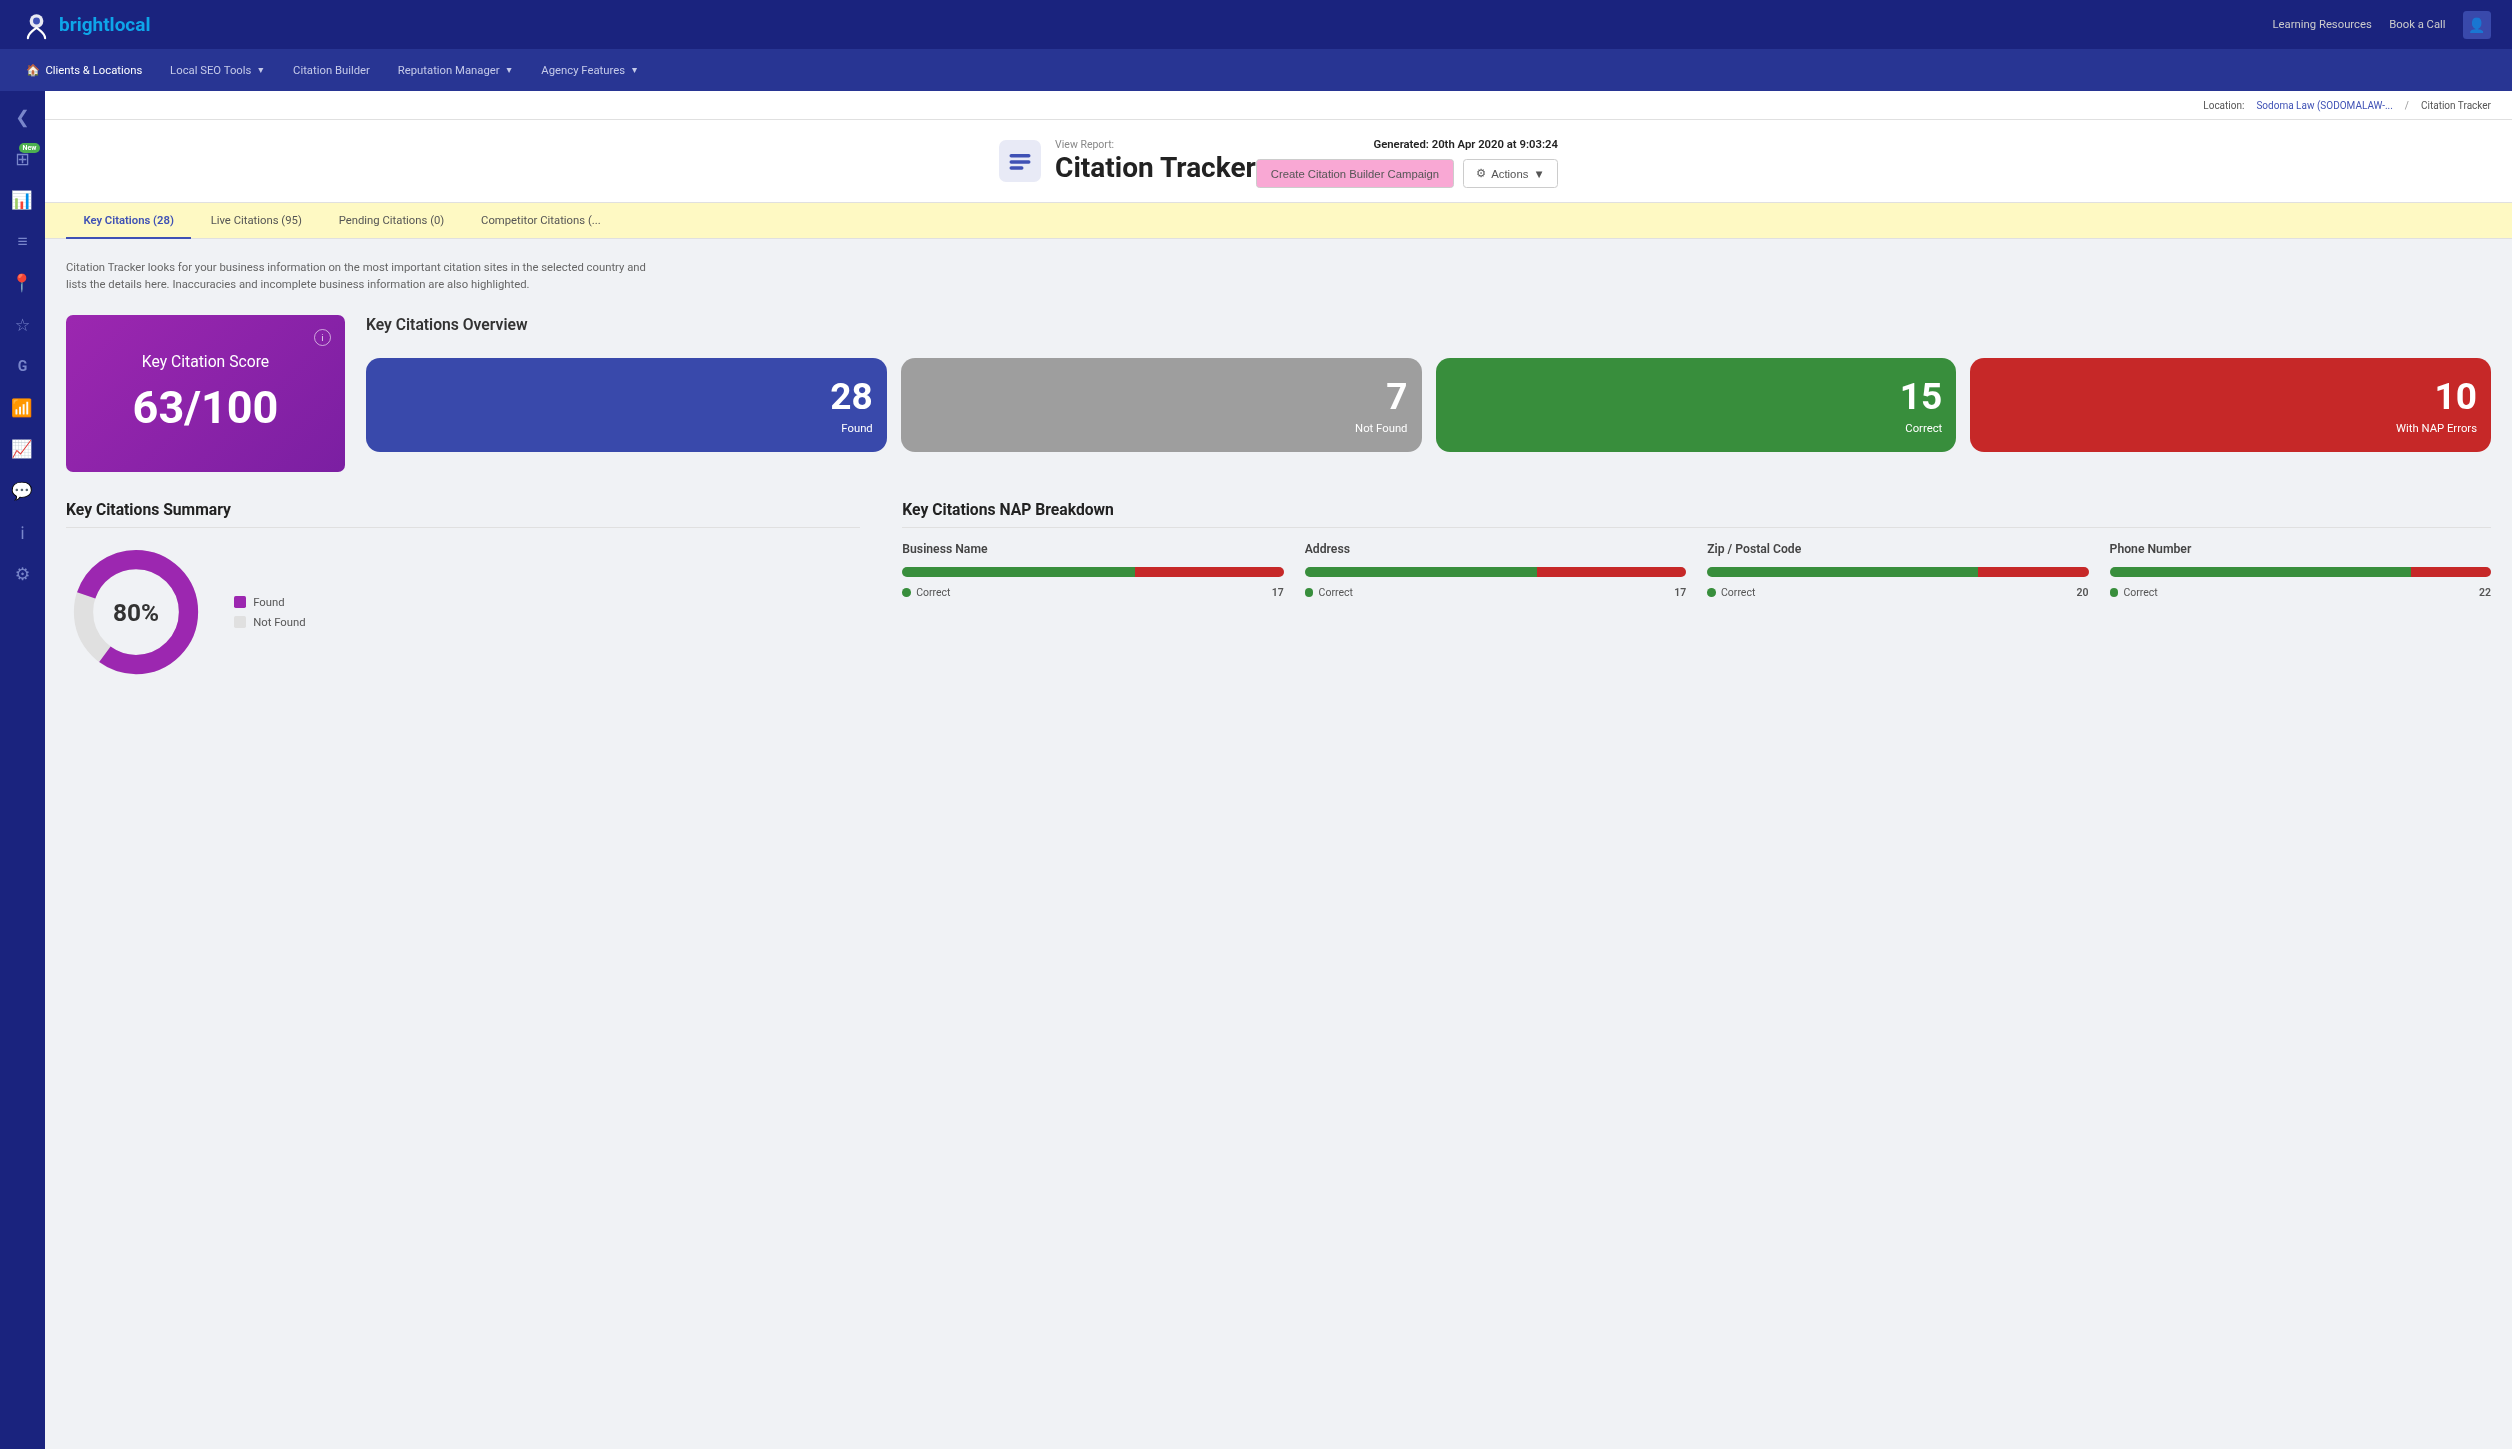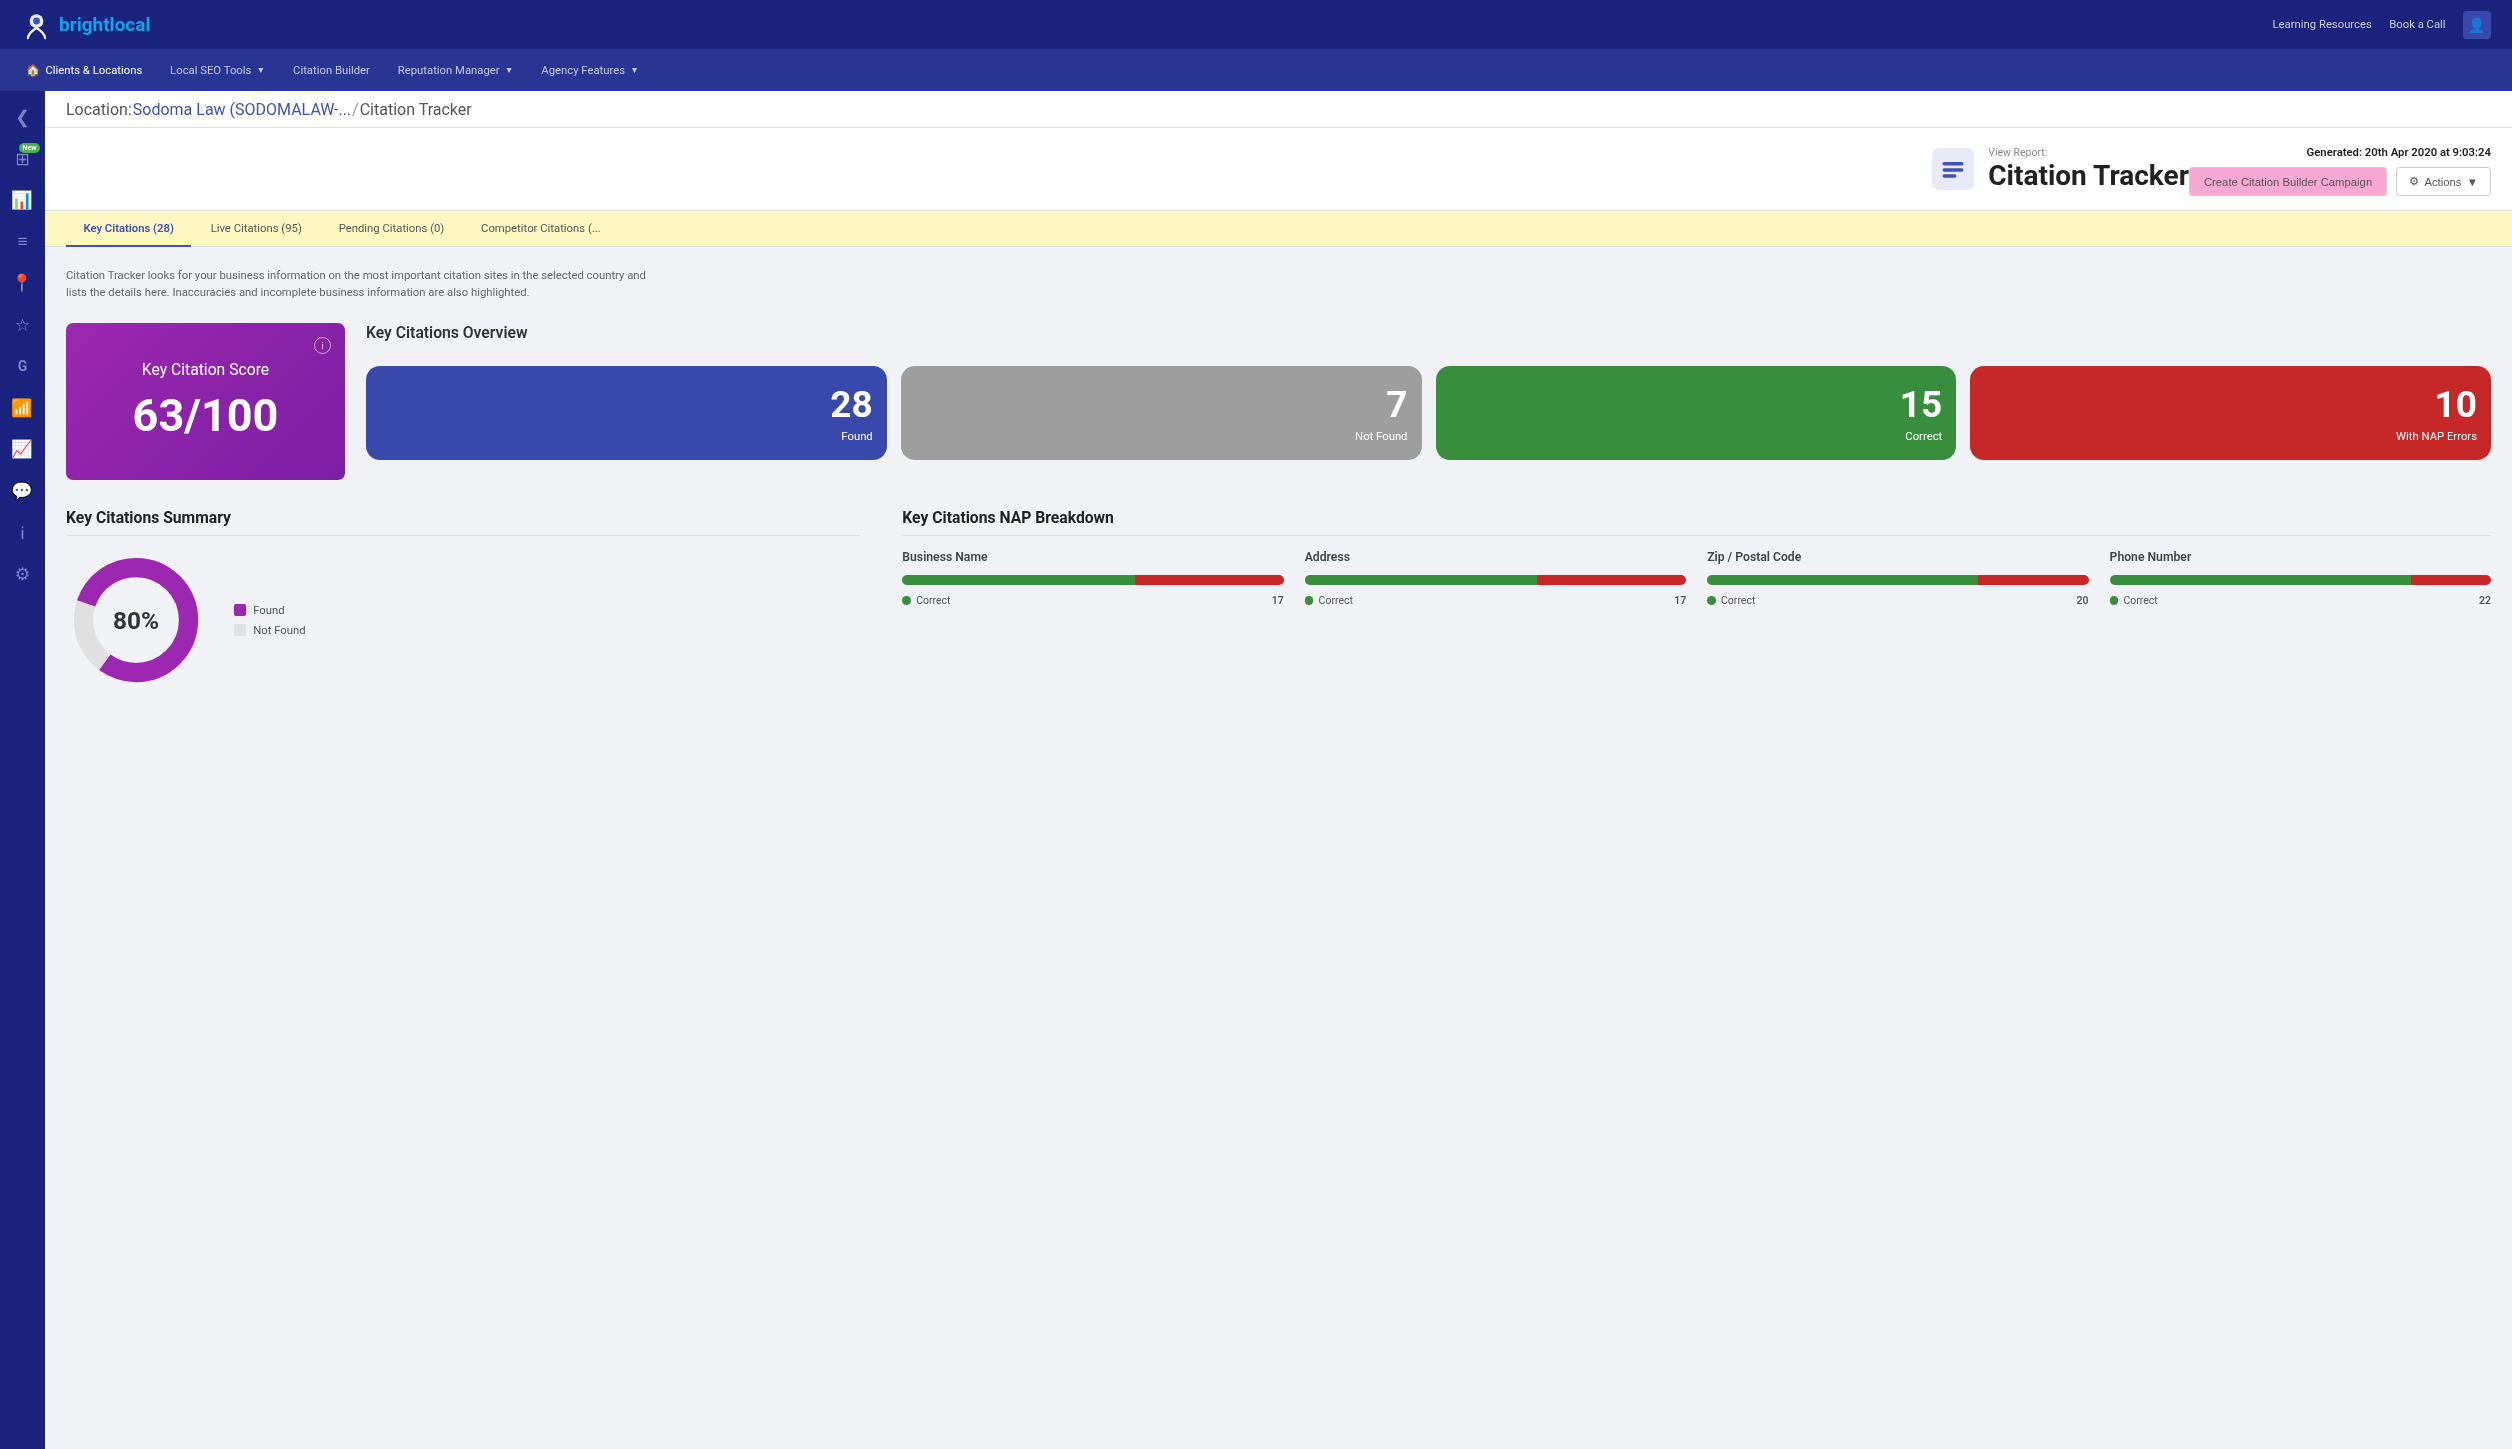--- a/index.html
+++ b/index.html
@@ -80,37 +80,38 @@
       padding: 0.9px 3.5px; border-radius: 7px;
     }
 
     
     .main-content { flex: 1; overflow-y: auto; }
 
     
     .breadcrumb {
       background: white;
       padding: 8.7px 21px;
-      font-size: 16px;
+      font-size: 10px;
       color: #555;
       border-bottom: 0.9px solid #e0e0e0;
       display: flex;
       align-items: center;
-      gap: 1px;
+      gap: 12px;
+      justify-content: flex-end;
     }
     .breadcrumb a { color: #3f51b5; text-decoration: none; }
     .breadcrumb-sep { color: #999; }
 
     
     .report-header {
       background: white;
       padding: 17.4px 21px 14px;
       display: flex;
       align-items: flex-start;
-      justify-content: flex-end;
+      justify-content: center;
       border-bottom: 0.9px solid #e0e0e0;
     }
     .report-title-area { display: flex; align-items: center; gap: 14px; }
     .report-icon {
       width: 42px; height: 42px;
       background: #e8eaf6;
       border-radius: 7px;
       display: flex; align-items: center; justify-content: center;
       font-size: 21px; color: #3f51b5;
     }

